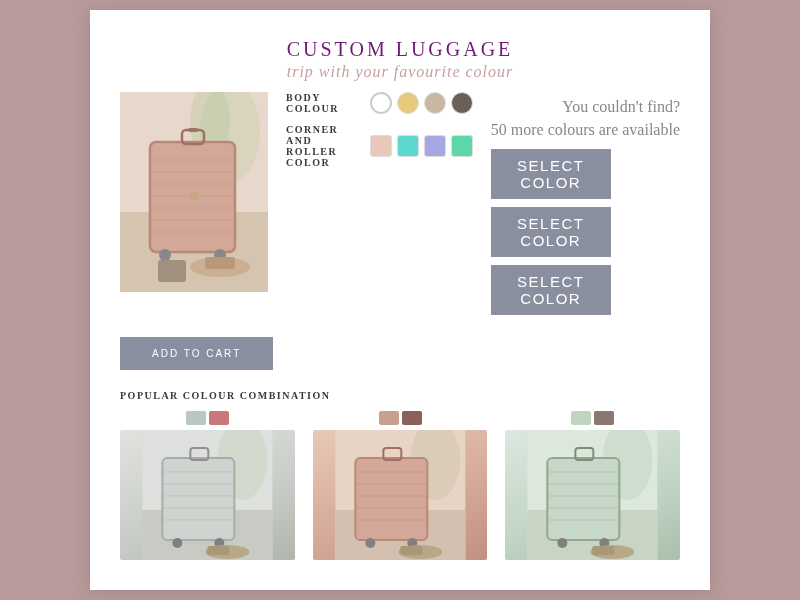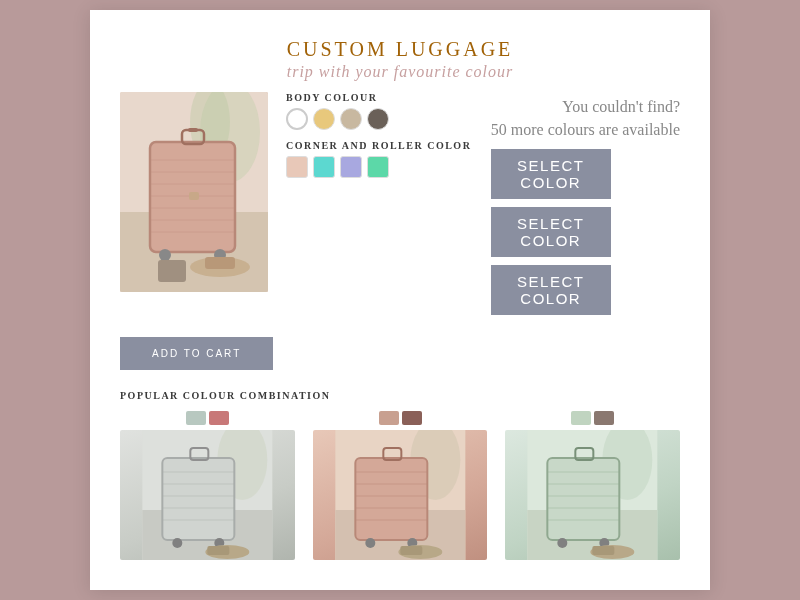--- a/index.html
+++ b/index.html
@@ -17,21 +17,21 @@
       width: 620px;
       min-height: 540px;
       padding: 28px 30px 30px 30px;
       box-shadow: 0 2px 18px rgba(0,0,0,0.12);
     }
     .page-title {
       text-align: center;
       font-size: 20px;
       letter-spacing: 3px;
       font-weight: 400;
-      color: #a16207;
+      color: #701a75;
       text-transform: uppercase;
       margin-bottom: 2px;
     }
     .page-subtitle {
       text-align: center;
       font-size: 16px;
       color: #c7a0a0;
       margin-bottom: 11px;
       font-style: italic;
       letter-spacing: 1px;
@@ -58,21 +58,20 @@
       height: 100%;
     }
     .options-section {
       flex: 1;
       display: flex;
       flex-direction: column;
       gap: 10px;
     }
     .option-row {
       display: flex;
-      flex-direction: column;
       gap: 5px;
     }
     .option-label {
       font-size: 10px;
       letter-spacing: 1.5px;
       color: #3a3a3a;
       font-weight: 600;
       text-transform: uppercase;
     }
     .swatches {

